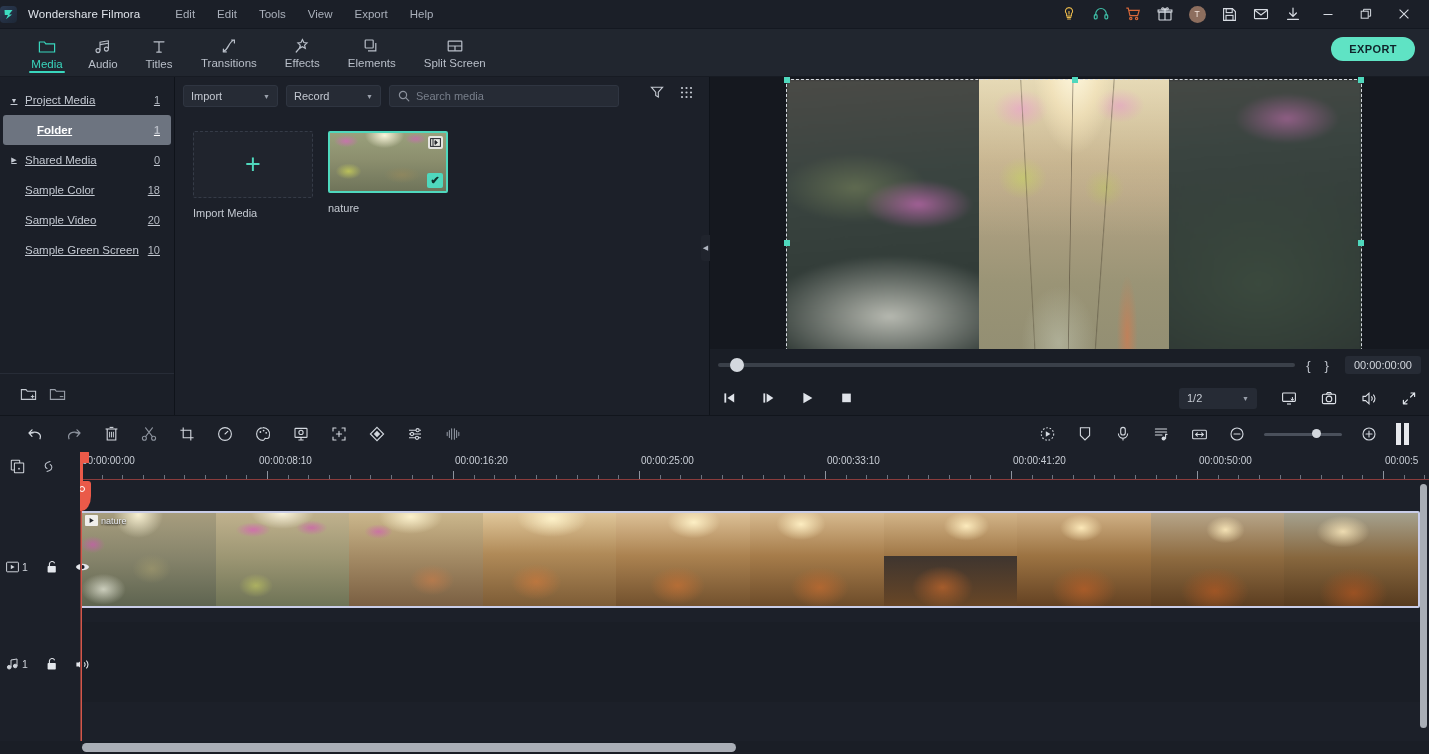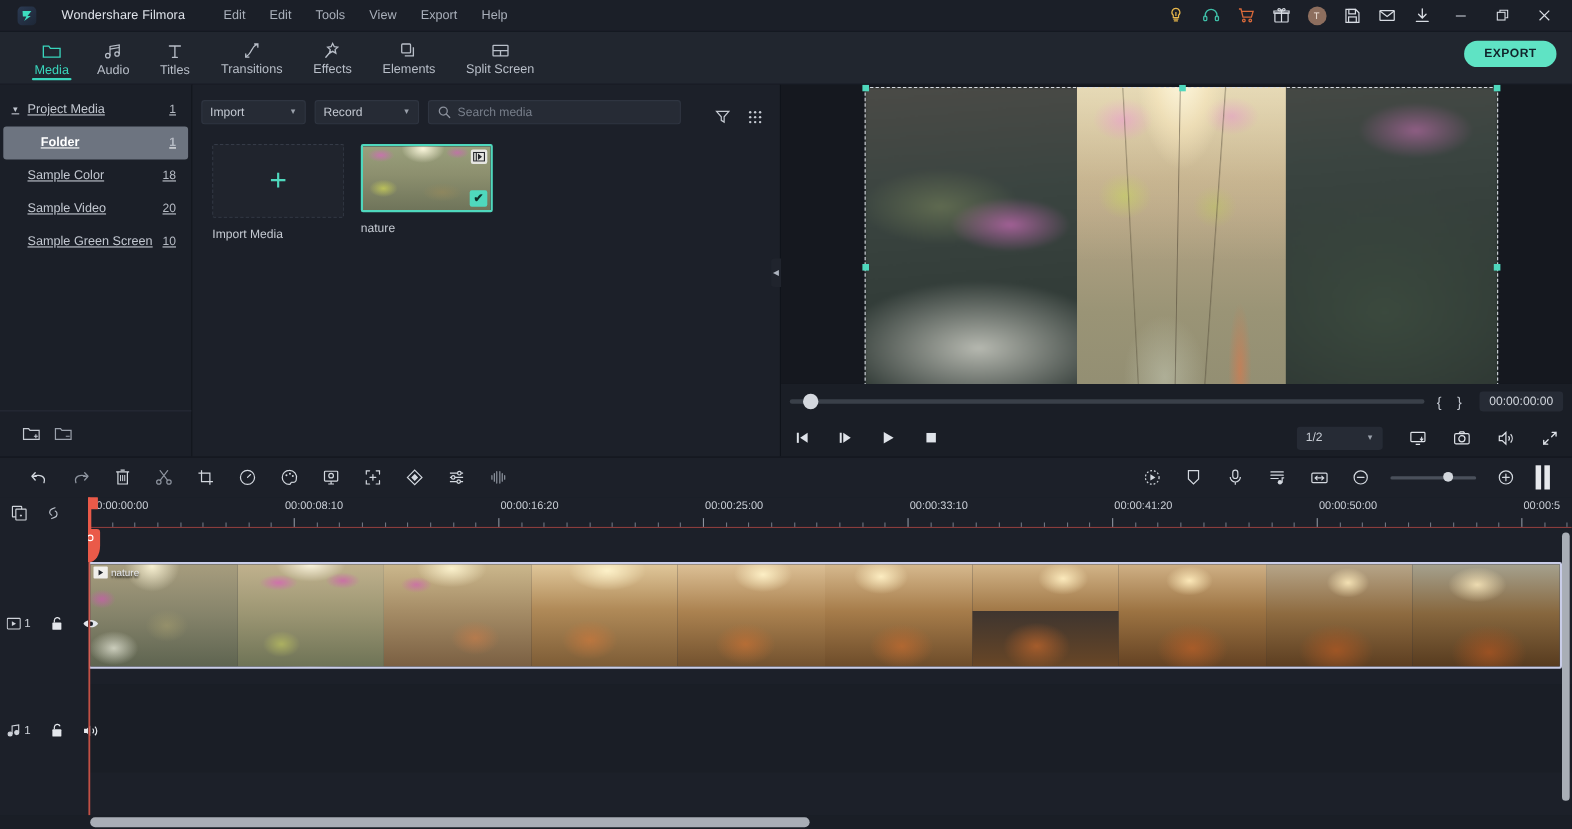--- a/index.html
+++ b/index.html
@@ -10,21 +10,21 @@
     color: #c8ccd4;
     overflow: hidden;
   }
   .app { position: relative; width: 1429px; height: 754px; display: flex; flex-direction: column; }
 
   
   .titlebar {
     height: 29px; background: #1b1f28; display: flex; align-items: center;
     flex: 0 0 29px; position: relative; border-bottom: 1px solid #141821;
   }
-  .brand { display: flex; align-items: center; gap: 23px; padding-left: 16px; }
+  .brand { display: flex; align-items: center; gap: 11px; padding-left: 0; }
   .brand-logo {
     width: 17px; height: 17px; border-radius: 4px;
     background: linear-gradient(135deg,#2b3a52,#1d2736);
     display: flex; align-items: center; justify-content: center;
   }
   .brand-name { font-size: 11.5px; color: #dfe3ea; letter-spacing: .1px; }
   .menubar { display: flex; align-items: center; gap: 0; margin-left: 24px; }
   .menu-item {
     font-size: 11.5px; color: #aab0bb; padding: 4px 11px; cursor: default;
   }
@@ -89,21 +89,21 @@
   .lib-row.indent .lib-name { padding-left: 12px; }
   .lib-foot {
     height: 42px; border-top: 1px solid #272c37; display: flex; align-items: center;
     gap: 12px; padding-left: 20px;
   }
   .lib-foot .fi { cursor: default; }
 
   
   .browser { width: 535px; background: #1c2029; display: flex; flex-direction: column;
              border-right: 1px solid #0f131a; position: relative; }
-  .browser-bar { height: 28px; display: flex; align-items: flex-end; gap: 8px; padding: 0 8px; margin-top: 8px; }
+  .browser-bar { height: 28px; display: flex; align-items: flex-start; gap: 8px; padding: 0 8px; margin-top: 8px; }
   .dd {
     width: 95px; height: 22px; background: #262b35; border: 1px solid #2f3541; border-radius: 3px;
     display: flex; align-items: center; padding: 0 7px; font-size: 11px; color: #c3c8d1;
     cursor: default;
   }
   .dd .ddv { flex: 1; }
   .dd .ddc { font-size: 7px; color: #9aa0ab; }
   .searchbox {
     flex: 1; height: 22px; background: #262b35; border: 1px solid #2f3541; border-radius: 3px;
     display: flex; align-items: center; gap: 6px; padding: 0 8px; max-width: 230px;
@@ -446,20 +446,25 @@
       <div class="lib-tree">
         <div class="lib-row">
           <span class="lib-arrow">▼</span>
           <span class="lib-name">Project Media</span>
           <span class="lib-count">1</span>
         </div>
         <div class="lib-row selected indent">
           <span class="lib-arrow"></span>
           <span class="lib-name">Folder</span>
           <span class="lib-count">1</span>
+        </div>
+        <div class="lib-row">
+          <span class="lib-arrow">▶</span>
+          <span class="lib-name">Shared Media</span>
+          <span class="lib-count">0</span>
         </div>
         <div class="lib-row">
           <span class="lib-arrow"></span>
           <span class="lib-name">Sample Color</span>
           <span class="lib-count">18</span>
         </div>
         <div class="lib-row">
           <span class="lib-arrow"></span>
           <span class="lib-name">Sample Video</span>
           <span class="lib-count">20</span>

